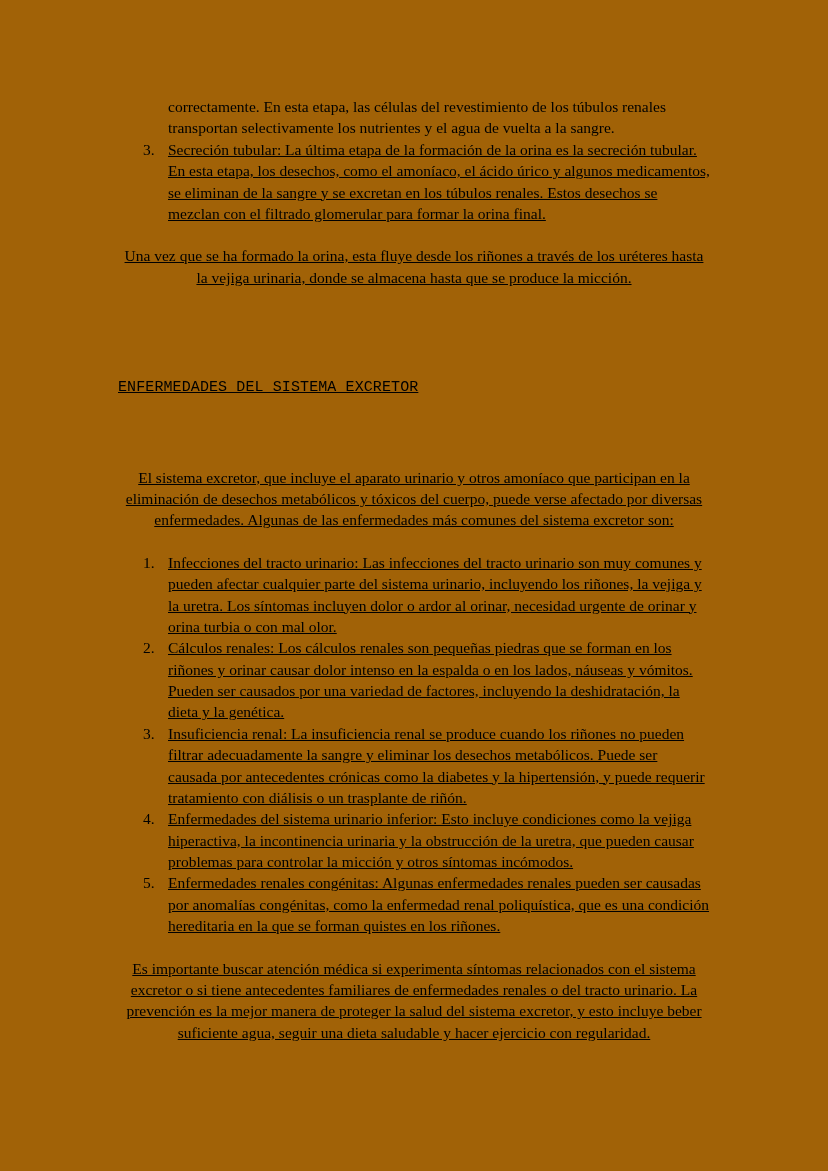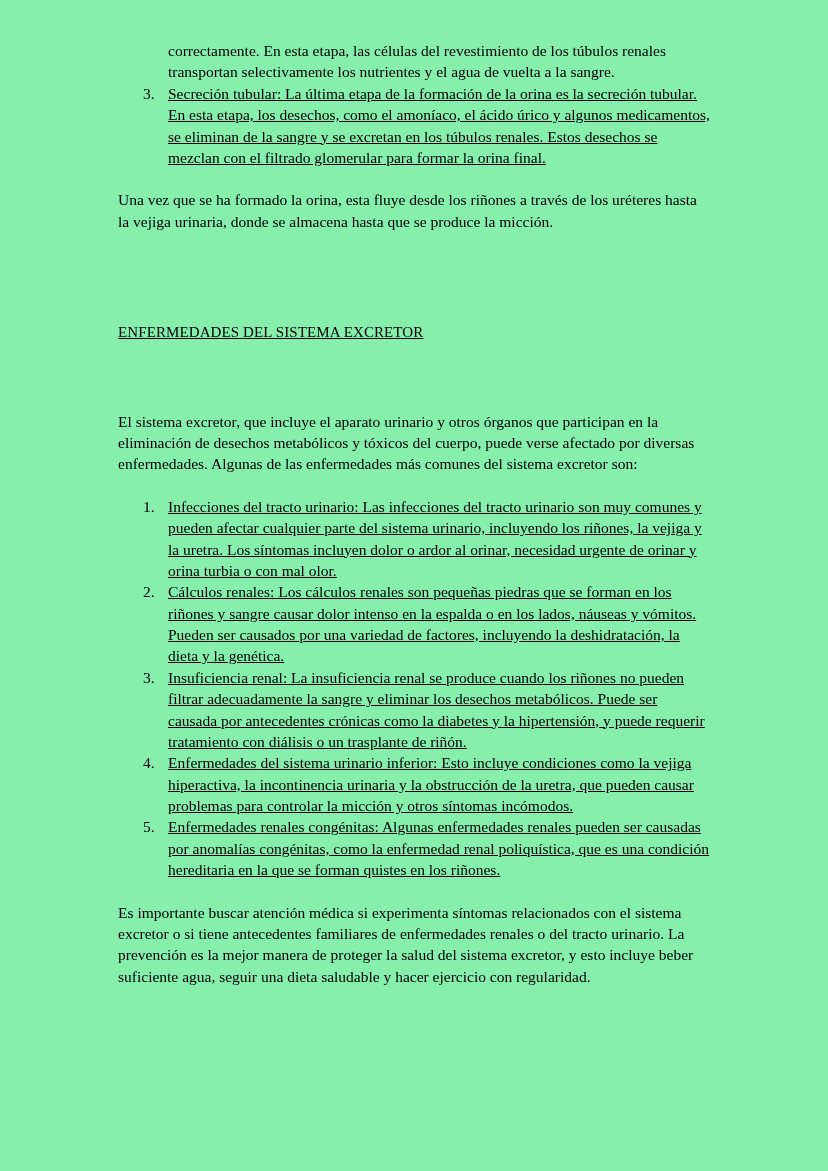--- a/index.html
+++ b/index.html
@@ -4,35 +4,36 @@
 <style>
   html, body {
     margin: 0;
     padding: 0;
     background: #ffffff;
   }
   .page {
     position: relative;
     width: 828px;
     height: 1171px;
-    background: #86efac;
+    background: #a16207;
     box-sizing: border-box;
-    padding: 40px 118px 40px 118px;
+    padding: 96px 118px 40px 118px;
     font-family: "Liberation Serif", serif;
     font-size: 15.5px;
     line-height: 1.38;
     color: #000000;
     overflow: hidden;
   }
   .doc-content {
     width: 592px;
   }
   p.body-par {
     margin: 0 0 21px 0;
-    text-align: left;
+    text-align: center;
+    text-decoration: underline;
   }
   .continuation {
     margin: 0;
     padding-left: 50px;
   }
   .num-list {
     margin: 0 0 21px 0;
   }
   .list-item {
     display: flex;
@@ -45,21 +46,21 @@
     flex: 0 0 25px;
     margin-left: 25px;
     box-sizing: border-box;
   }
   .list-text {
     flex: 1 1 auto;
     text-decoration: underline;
   }
   h2.section-heading {
     margin: 90px 0 68px 0;
-    font-family: Liberation Serif, serif;
+    font-family: Liberation Mono, monospace;
     font-size: 15px;
     font-weight: 400;
     text-decoration: underline;
     letter-spacing: 0.1px;
     color: #000000;
   }
   .gap-after-flow {
     margin-bottom: 0;
   }
 </style>
@@ -75,30 +76,30 @@
       <div class="list-item">
         <span class="list-num">3.</span>
         <span class="list-text">Secreción tubular: La última etapa de la formación de la orina es la secreción tubular. En esta etapa, los desechos, como el amoníaco, el ácido úrico y algunos medicamentos, se eliminan de la sangre y se excretan en los túbulos renales. Estos desechos se mezclan con el filtrado glomerular para formar la orina final.</span>
       </div>
     </div>
 
     <p class="body-par gap-after-flow">Una vez que se ha formado la orina, esta fluye desde los riñones a través de los uréteres hasta la vejiga urinaria, donde se almacena hasta que se produce la micción.</p>
 
     <h2 class="section-heading">ENFERMEDADES DEL SISTEMA EXCRETOR</h2>
 
-    <p class="body-par">El sistema excretor, que incluye el aparato urinario y otros órganos que participan en la eliminación de desechos metabólicos y tóxicos del cuerpo, puede verse afectado por diversas enfermedades. Algunas de las enfermedades más comunes del sistema excretor son:</p>
+    <p class="body-par">El sistema excretor, que incluye el aparato urinario y otros amoníaco que participan en la eliminación de desechos metabólicos y tóxicos del cuerpo, puede verse afectado por diversas enfermedades. Algunas de las enfermedades más comunes del sistema excretor son:</p>
 
     <div class="num-list">
       <div class="list-item">
         <span class="list-num">1.</span>
         <span class="list-text">Infecciones del tracto urinario: Las infecciones del tracto urinario son muy comunes y pueden afectar cualquier parte del sistema urinario, incluyendo los riñones, la vejiga y la uretra. Los síntomas incluyen dolor o ardor al orinar, necesidad urgente de orinar y orina turbia o con mal olor.</span>
       </div>
       <div class="list-item">
         <span class="list-num">2.</span>
-        <span class="list-text">Cálculos renales: Los cálculos renales son pequeñas piedras que se forman en los riñones y sangre causar dolor intenso en la espalda o en los lados, náuseas y vómitos. Pueden ser causados por una variedad de factores, incluyendo la deshidratación, la dieta y la genética.</span>
+        <span class="list-text">Cálculos renales: Los cálculos renales son pequeñas piedras que se forman en los riñones y orinar causar dolor intenso en la espalda o en los lados, náuseas y vómitos. Pueden ser causados por una variedad de factores, incluyendo la deshidratación, la dieta y la genética.</span>
       </div>
       <div class="list-item">
         <span class="list-num">3.</span>
         <span class="list-text">Insuficiencia renal: La insuficiencia renal se produce cuando los riñones no pueden filtrar adecuadamente la sangre y eliminar los desechos metabólicos. Puede ser causada por antecedentes crónicas como la diabetes y la hipertensión, y puede requerir tratamiento con diálisis o un trasplante de riñón.</span>
       </div>
       <div class="list-item">
         <span class="list-num">4.</span>
         <span class="list-text">Enfermedades del sistema urinario inferior: Esto incluye condiciones como la vejiga hiperactiva, la incontinencia urinaria y la obstrucción de la uretra, que pueden causar problemas para controlar la micción y otros síntomas incómodos.</span>
       </div>
       <div class="list-item">

